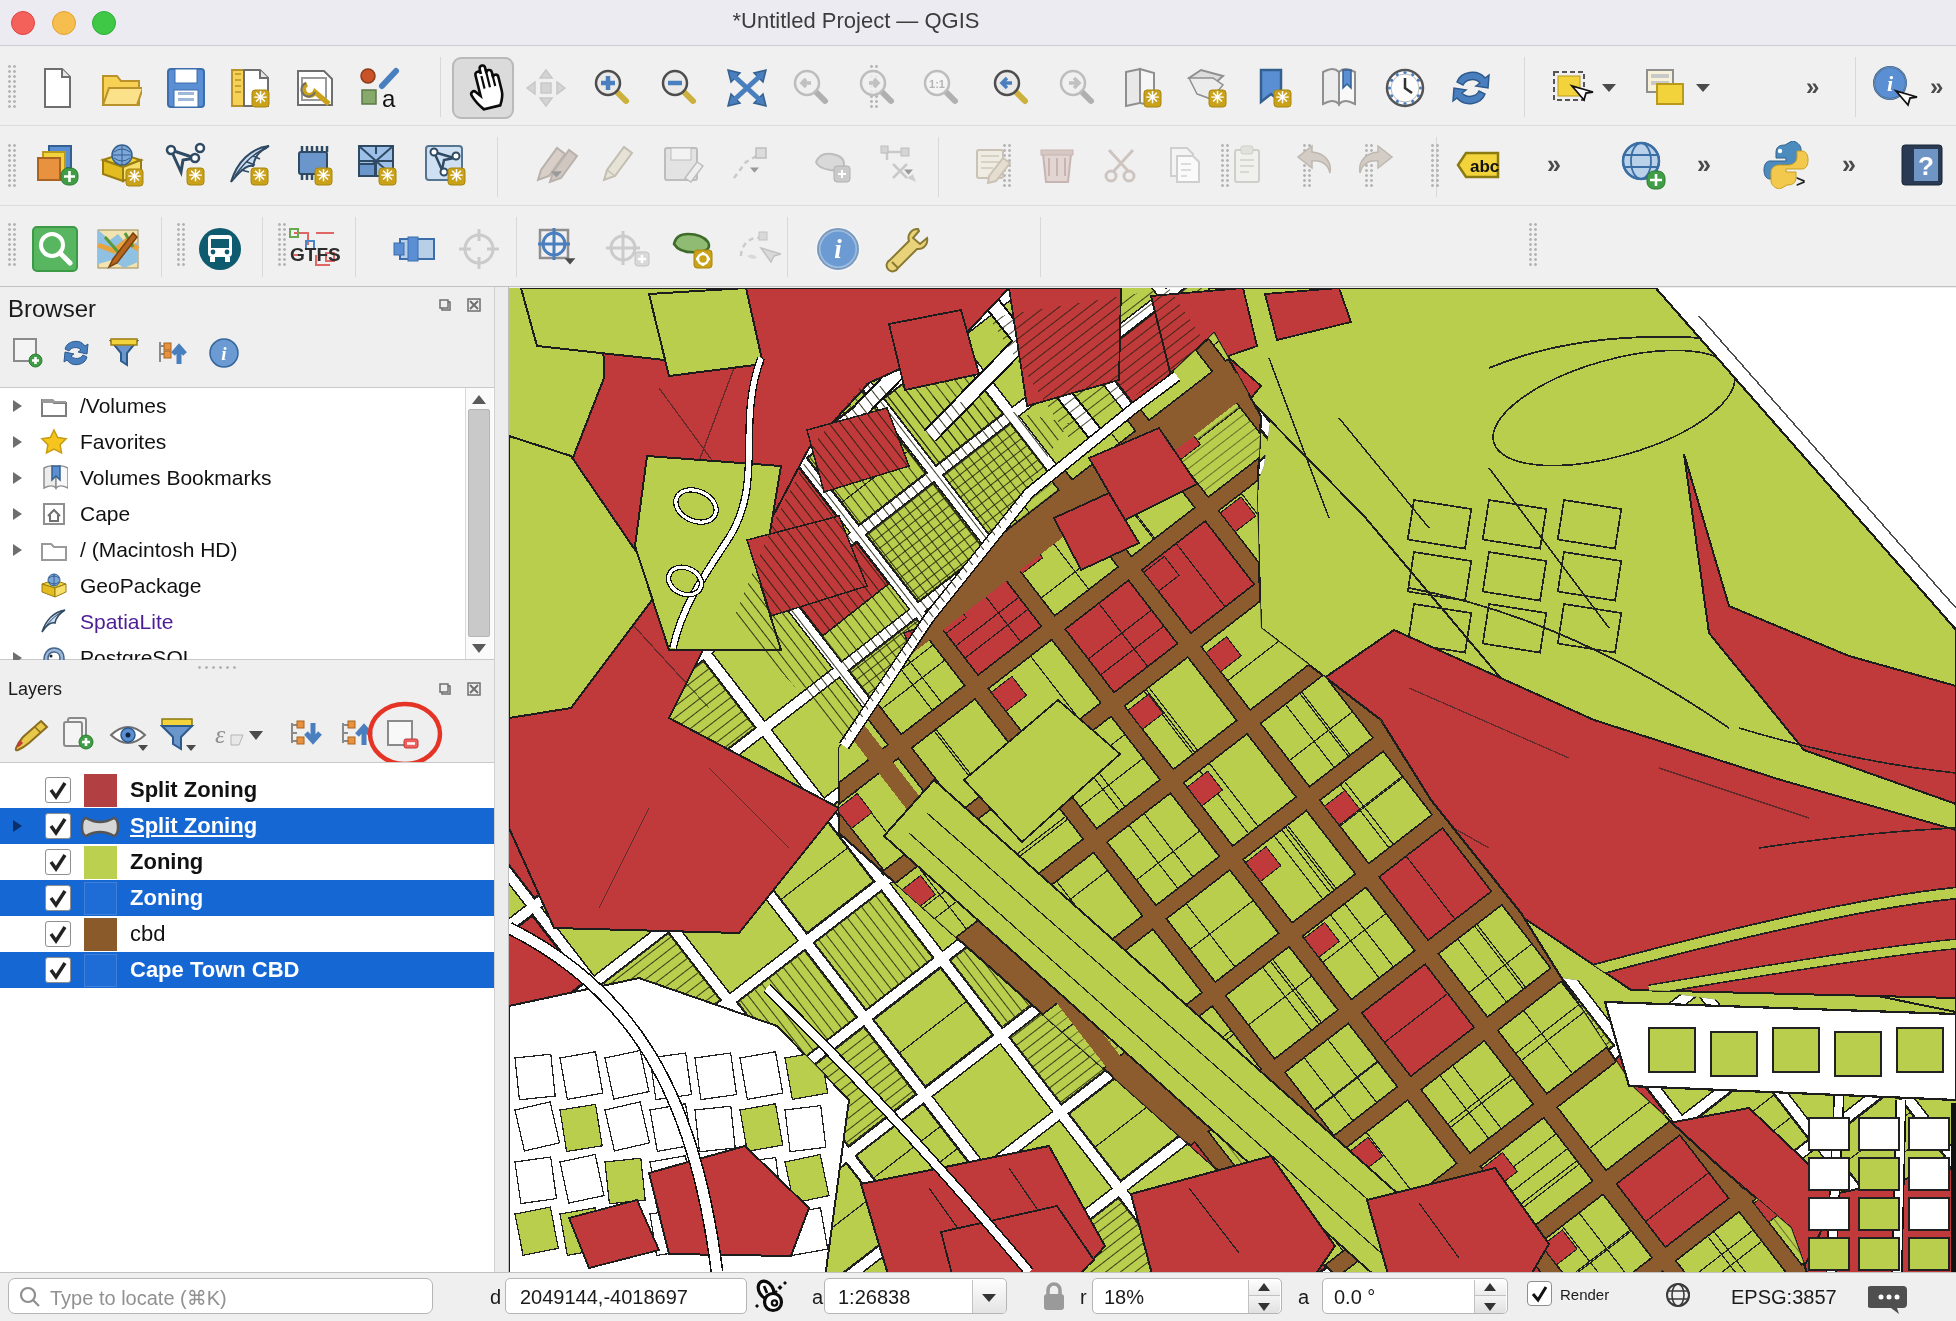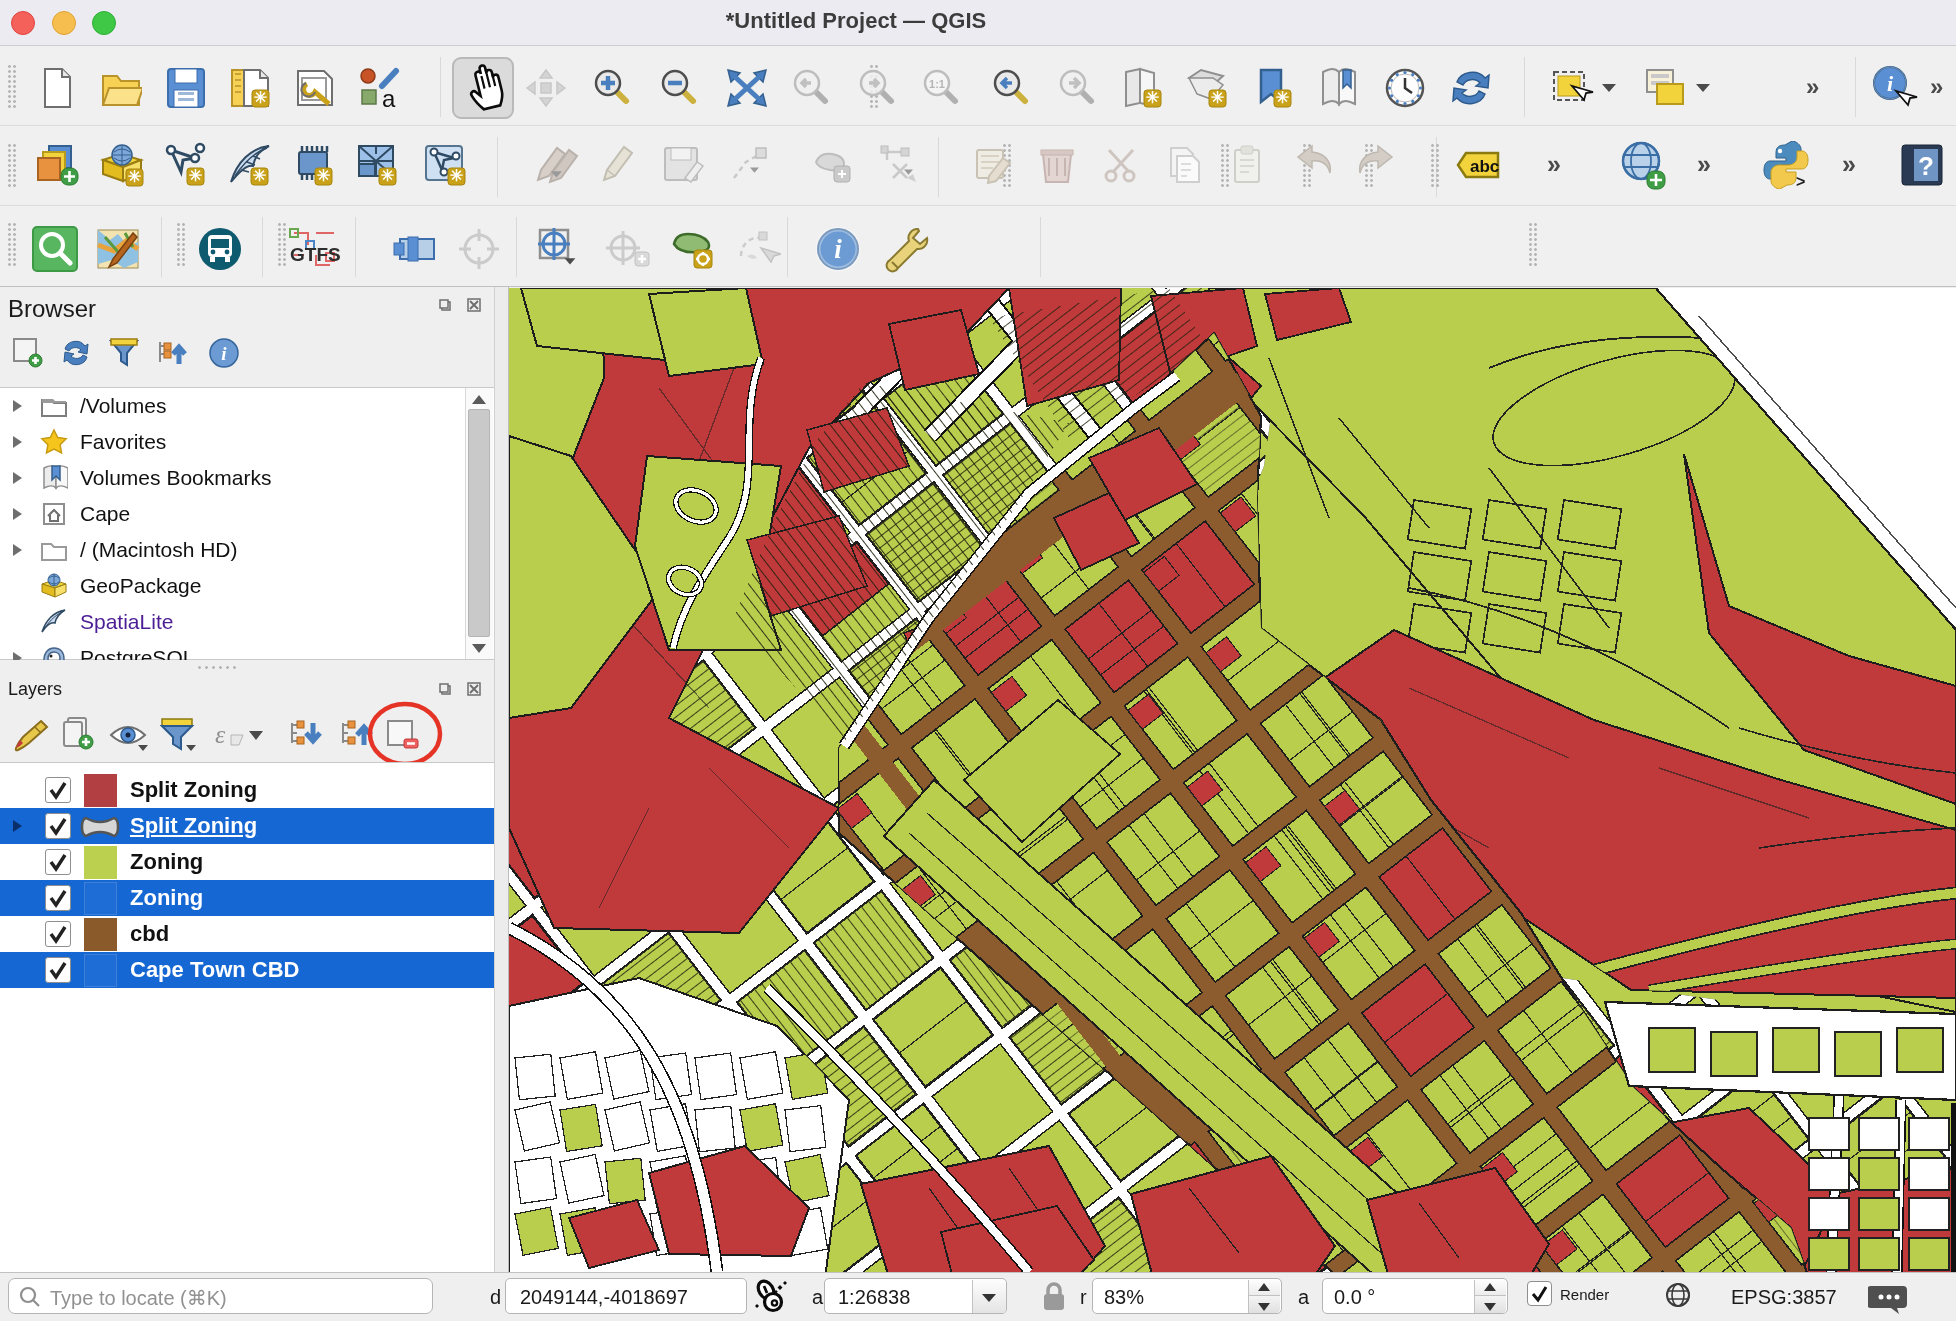--- a/index.html
+++ b/index.html
@@ -5,21 +5,21 @@
 body{font-family:"Liberation Sans",sans-serif;background:#efefef;position:relative}
 .abs{position:absolute}
 .dots{background-image:radial-gradient(circle,#b5b5b5 1.3px,rgba(0,0,0,0) 1.5px);background-size:5px 5px;width:9px}
 .vsep{position:absolute;width:1px;background:#d9d9d9}
 .hline{position:absolute;left:0;width:1956px;height:1px;background:#dcdcdc}
 </style></head><body>
 <div class="abs" style="left:0;top:0;width:1956px;height:46px;background:#edebf2;border-bottom:1px solid #cfcdd2"></div>
 <div class="abs" style="left:11px;top:11px;width:24px;height:24px;border-radius:50%;background:#f4605a;border:1px solid #e1443f"></div>
 <div class="abs" style="left:52px;top:11px;width:24px;height:24px;border-radius:50%;background:#f6bd4f;border:1px solid #e0a333"></div>
 <div class="abs" style="left:92px;top:11px;width:24px;height:24px;border-radius:50%;background:#3ec846;border:1px solid #2daf38"></div>
-<div class="abs" style="left:0;top:8px;width:1712px;text-align:center;font-size:22px;font-weight:bold;color:#3c3c3c">*Untitled Project — QGIS</div>
+<div class="abs" style="left:0;top:8px;width:1712px;text-align:center;font-size:22px;font-weight:normal;color:#3c3c3c">*Untitled Project — QGIS</div>
 <div class="abs" style="left:0;top:47px;width:1956px;height:240px;background:#f0f0f0"></div>
 <div class="hline" style="top:125px"></div>
 <div class="hline" style="top:205px"></div>
 <div class="hline" style="top:286px;background:#c0c0c0"></div>
 <div class="vsep" style="left:440px;top:57px;height:60px"></div>
 <div class="vsep" style="left:1524px;top:57px;height:60px"></div>
 <div class="vsep" style="left:1855px;top:57px;height:60px"></div>
 <div class="vsep" style="left:497px;top:137px;height:60px"></div>
 <div class="vsep" style="left:938px;top:137px;height:60px"></div>
 <div class="vsep" style="left:1436px;top:137px;height:60px"></div>
@@ -626,21 +626,21 @@
 <svg style="position:absolute;left:45px;top:885px" width="26" height="26" viewBox="0 0 26 26">
     <path d="M6 13 l5 7 9 -14" stroke="#222" stroke-width="3.5" fill="none"></path>
   </svg>
 <div class="abs" style="left:84px;top:882px;width:33px;height:33px;border:1.5px solid #3f7fd8;background:#1e6cd6"></div>
 <div class="abs" style="left:130px;top:885px;font-size:22px;font-weight:bold;color:#fff;white-space:nowrap">Zoning</div>
 <div class="abs" style="left:45px;top:921px;width:26px;height:26px;background:#fff;border:1.5px solid #8f8f8f;border-radius:3px"></div>
 <svg style="position:absolute;left:45px;top:921px" width="26" height="26" viewBox="0 0 26 26">
     <path d="M6 13 l5 7 9 -14" stroke="#222" stroke-width="3.5" fill="none"></path>
   </svg>
 <div class="abs" style="left:84px;top:918px;width:33px;height:33px;background:#8a5a2b"></div>
-<div class="abs" style="left:130px;top:921px;font-size:22px;font-weight:bold;color:#111;white-space:nowrap">cbd</div>
+<div class="abs" style="left:130px;top:921px;font-size:22px;font-weight:normal;color:#111;white-space:nowrap">cbd</div>
 <div class="abs" style="left:0;top:952px;width:494px;height:36px;background:#1567d3"></div>
 <div class="abs" style="left:45px;top:957px;width:26px;height:26px;background:#fff;border:1.5px solid #8f8f8f;border-radius:3px"></div>
 <svg style="position:absolute;left:45px;top:957px" width="26" height="26" viewBox="0 0 26 26">
     <path d="M6 13 l5 7 9 -14" stroke="#222" stroke-width="3.5" fill="none"></path>
   </svg>
 <div class="abs" style="left:84px;top:954px;width:33px;height:33px;border:1.5px solid #3f7fd8;background:#1e6cd6"></div>
 <div class="abs" style="left:130px;top:957px;font-size:22px;font-weight:bold;color:#fff;white-space:nowrap">Cape Town CBD</div>
 <div class="abs" style="left:0;top:1272px;width:1956px;height:49px;background:#efefef;border-top:1px solid #c2c2c2"></div>
 <div class="abs" style="left:8px;top:1278px;width:425px;height:36px;background:#fff;border:1.5px solid #b5b5b5;border-radius:7px"></div>
 <svg style="position:absolute;left:18px;top:1285px" width="24" height="24" viewBox="0 0 24 24">
@@ -664,21 +664,21 @@
 <div class="abs" style="left:972px;top:1279.5px;width:34px;height:33px;background:linear-gradient(#fdfdfd,#e4e4e4);border-left:1px solid #c2c2c2;border-radius:0 4px 4px 0"></div>
 <svg style="position:absolute;left:976px;top:1288px" width="26" height="18" viewBox="0 0 26 18">
     <path d="M6 6 l7 8 7 -8 z" fill="#333"></path>
   </svg>
 <svg style="position:absolute;left:1038px;top:1280px" width="32" height="34" viewBox="0 0 32 34">
     <rect x="6" y="14" width="20" height="16" rx="3" fill="#9a9a9a"></rect>
     <path d="M10 14 v-4 a6 6 0 0 1 12 0 v4" fill="none" stroke="#9a9a9a" stroke-width="3.5"></path>
   </svg>
 <div class="abs" style="left:1080px;top:1286px;font-size:20px;color:#1a1a1a">r</div>
 <div class="abs" style="left:1092px;top:1278px;width:190px;height:36px;background:#fff;border:1.5px solid #b5b5b5;border-radius:5px"></div>
-<div class="abs" style="left:1104px;top:1286px;font-size:20px;color:#1a1a1a">83%</div>
+<div class="abs" style="left:1104px;top:1286px;font-size:20px;color:#1a1a1a">18%</div>
 <div class="abs" style="left:1248px;top:1279.5px;width:32px;height:16.5px;background:linear-gradient(#fdfdfd,#ececec);border-left:1px solid #c2c2c2;border-bottom:1px solid #c2c2c2;border-radius:0 4px 0 0"></div>
 <div class="abs" style="left:1248px;top:1296px;width:32px;height:16.5px;background:linear-gradient(#f4f4f4,#e0e0e0);border-left:1px solid #c2c2c2;border-radius:0 0 4px 0"></div>
 <svg style="position:absolute;left:1254px;top:1281px" width="20" height="32" viewBox="0 0 20 32">
     <path d="M10 2 l6 8 h-12 z" fill="#333"></path>
     <path d="M10 30 l6 -8 h-12 z" fill="#333"></path>
   </svg>
 <div class="abs" style="left:1298px;top:1286px;font-size:20px;color:#1a1a1a">a</div>
 <div class="abs" style="left:1322px;top:1278px;width:186px;height:36px;background:#fff;border:1.5px solid #b5b5b5;border-radius:5px"></div>
 <div class="abs" style="left:1334px;top:1286px;font-size:20px;color:#1a1a1a">0.0 °</div>
 <div class="abs" style="left:1474px;top:1279.5px;width:32px;height:16.5px;background:linear-gradient(#fdfdfd,#ececec);border-left:1px solid #c2c2c2;border-bottom:1px solid #c2c2c2;border-radius:0 4px 0 0"></div>

